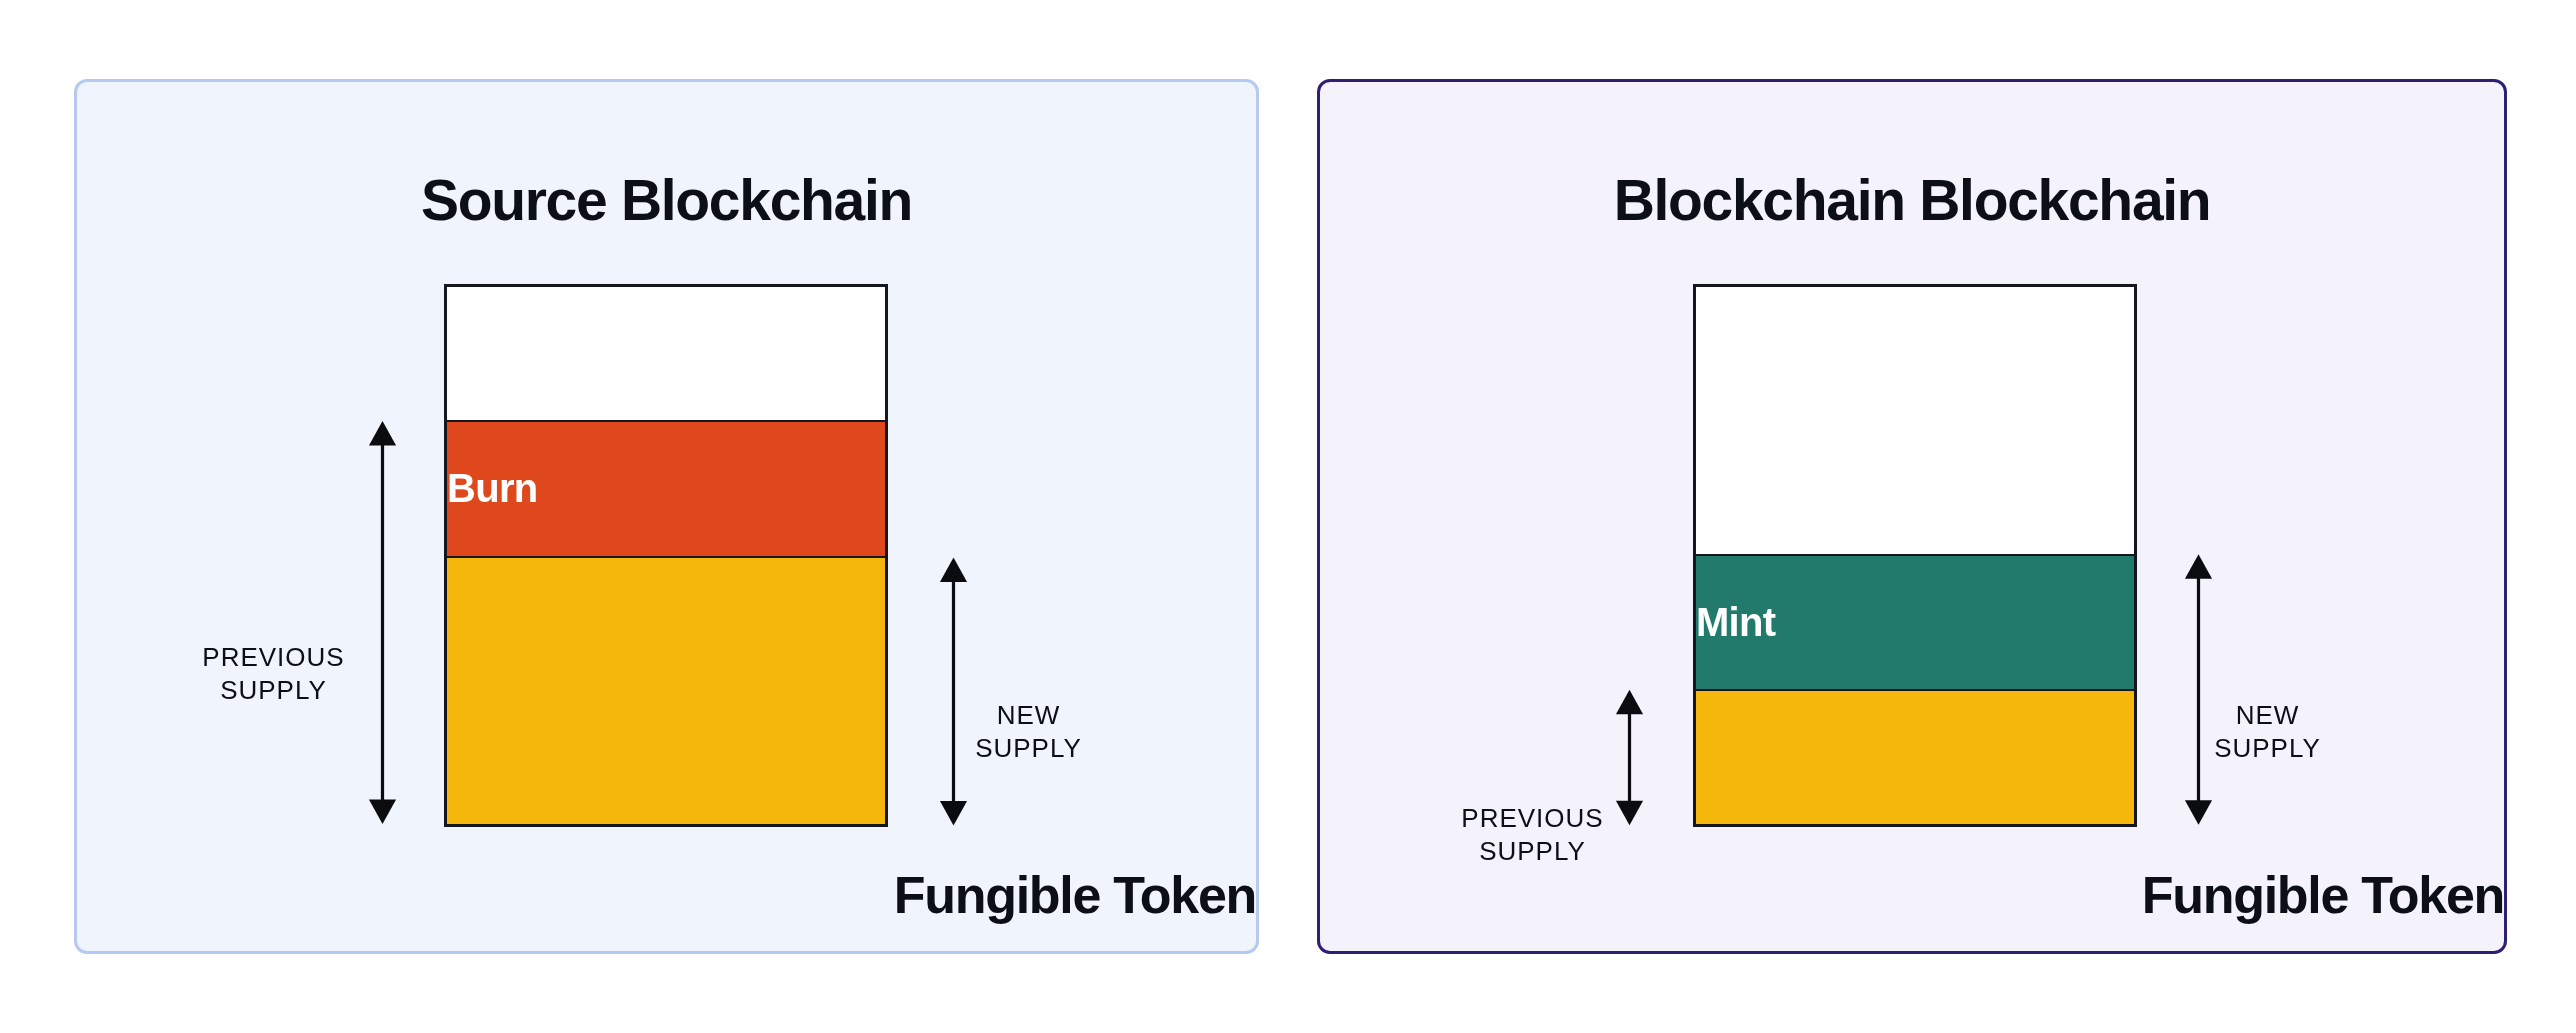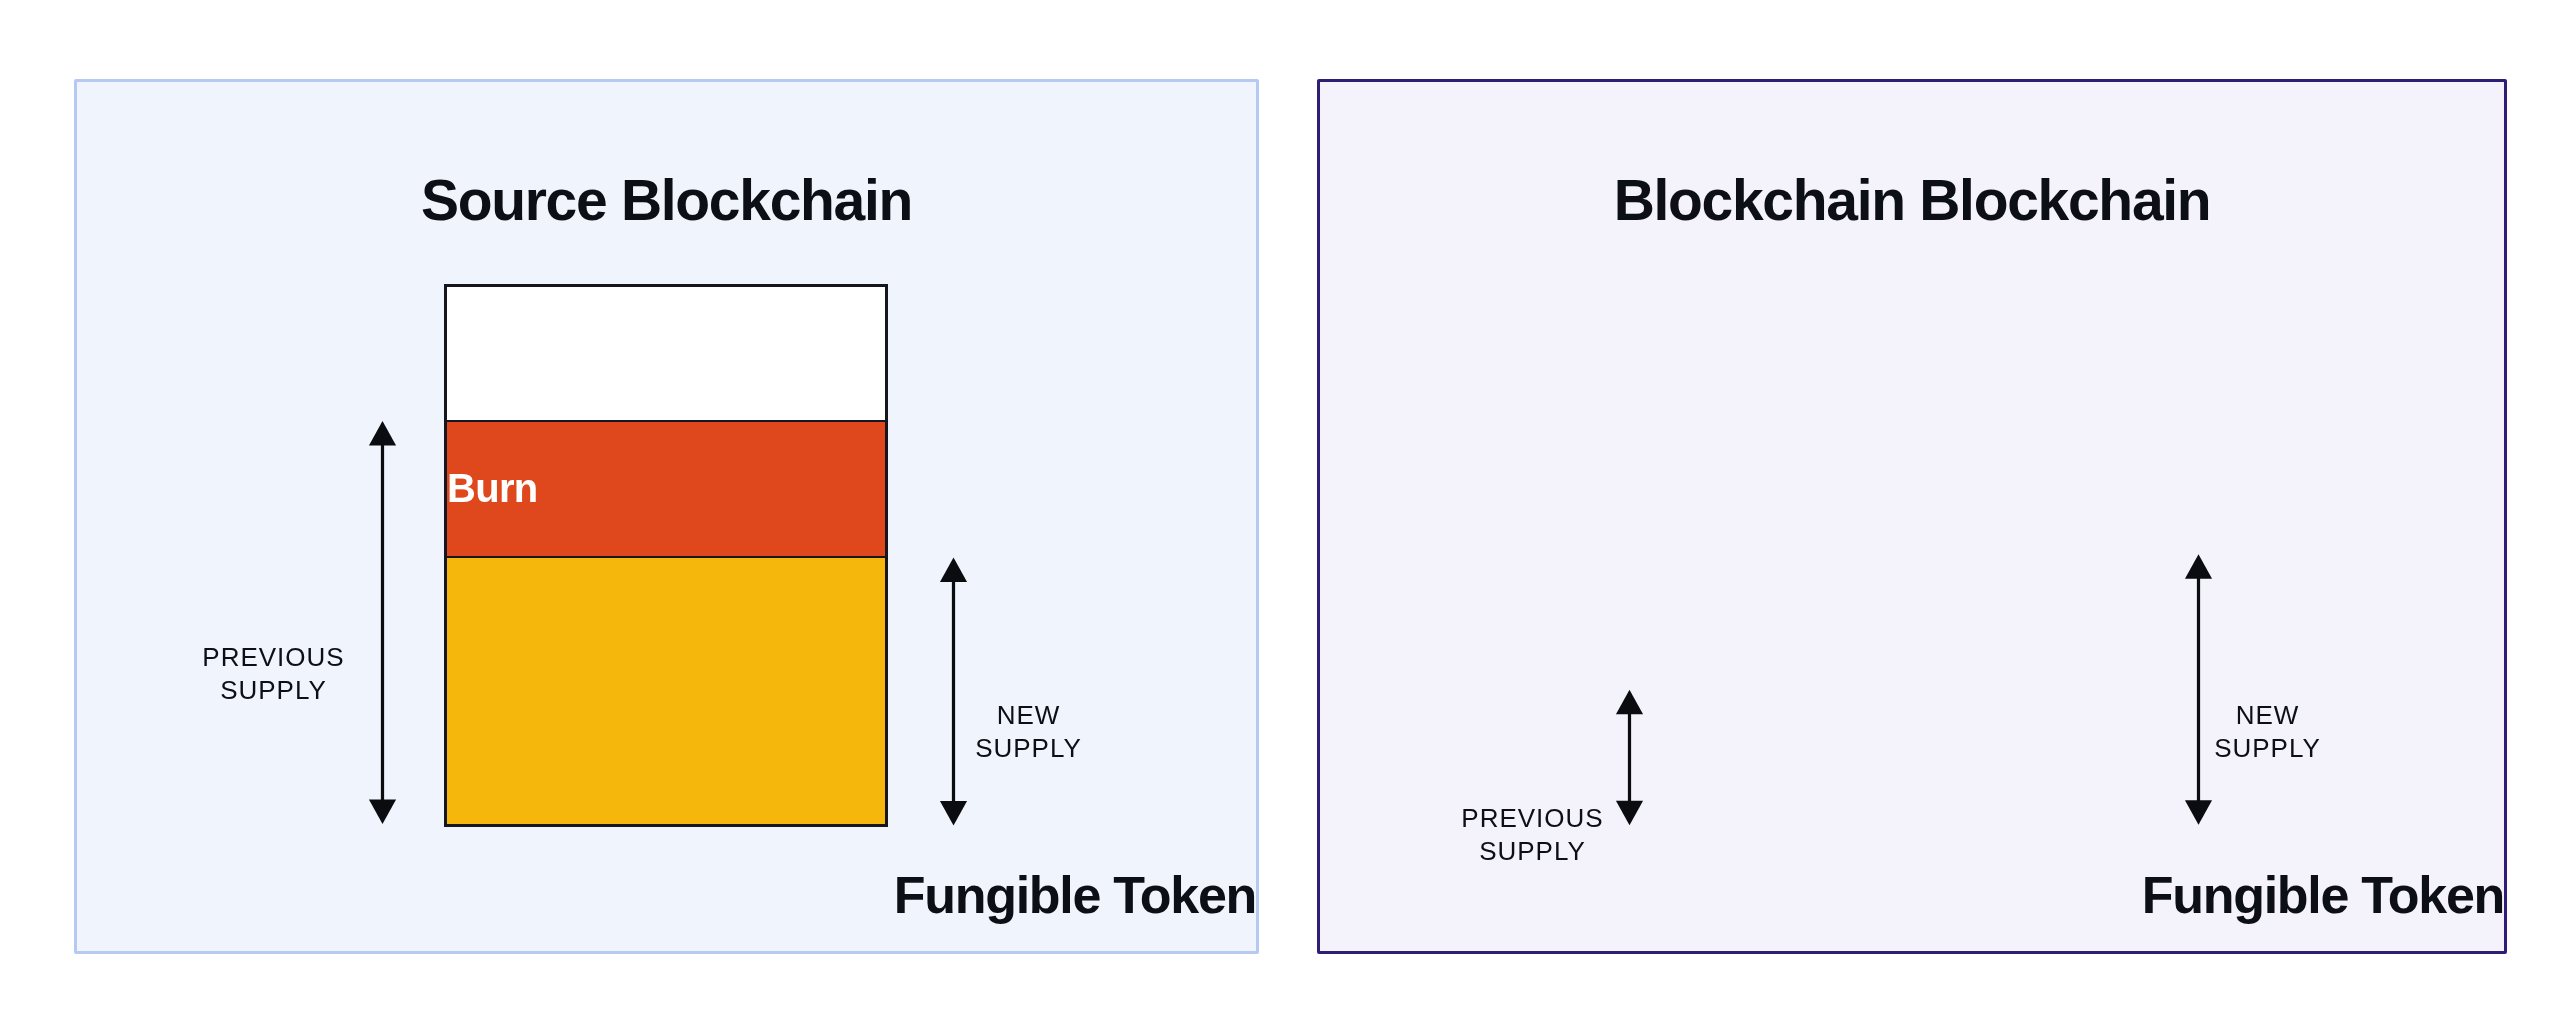--- a/index.html
+++ b/index.html
@@ -13,21 +13,21 @@
     font-family: "Liberation Sans", sans-serif;
     overflow: hidden;
   }
   .panel {
     position: absolute;
     top: 79px;
     height: 875px;
     box-sizing: border-box;
     border-width: 3.3px;
     border-style: solid;
-    border-radius: 2px;
+    border-radius: 13px;
   }
   #panel-source { left: 74px;  width: 1185px; }
   #panel-dest   { left: 1317px; width: 1190px; }
 
   .panel-title {
     position: absolute;
     top: 52px;
     left: 0;
     width: 100%;
     text-align: center;
@@ -139,20 +139,27 @@
     <div>SUPPLY</div>
   </div>
 
   <div class="token-caption">Fungible Token</div>
 </section>
 
 <section class="panel" id="panel-dest" style="background-color: rgb(244, 242, 251); border-color: rgb(47, 30, 116);">
 
   <h1 class="panel-title">Blockchain Blockchain</h1>
 
+  <div class="bar" style="border-color: rgb(22, 22, 31);">
+    <div class="segment" style="background-color: rgb(255, 255, 255); flex-grow: 50;"></div>
+    <div class="segment" style="background-color: rgb(34, 122, 108); flex-grow: 25;">
+      <span class="segment-label" style="color: rgb(255, 255, 255);">Mint</span>
+    </div>
+    <div class="segment" style="background-color: rgb(245, 183, 11); flex-grow: 25;"></div>
+  </div>
 
   <svg class="arrow arrow-prev" width="31" height="137" viewBox="0 0 48 210" style="color: rgb(11, 12, 16);">
     <line x1="24" y1="20" x2="24" y2="190" stroke="currentColor" stroke-width="5"></line>
     <polygon points="24,0 3,38 45,38" fill="currentColor"></polygon>
     <polygon points="24,210 3,172 45,172" fill="currentColor"></polygon>
   </svg>
   <div class="supply-label label-prev">
     <div>PREVIOUS</div>
     <div>SUPPLY</div>
   </div>

